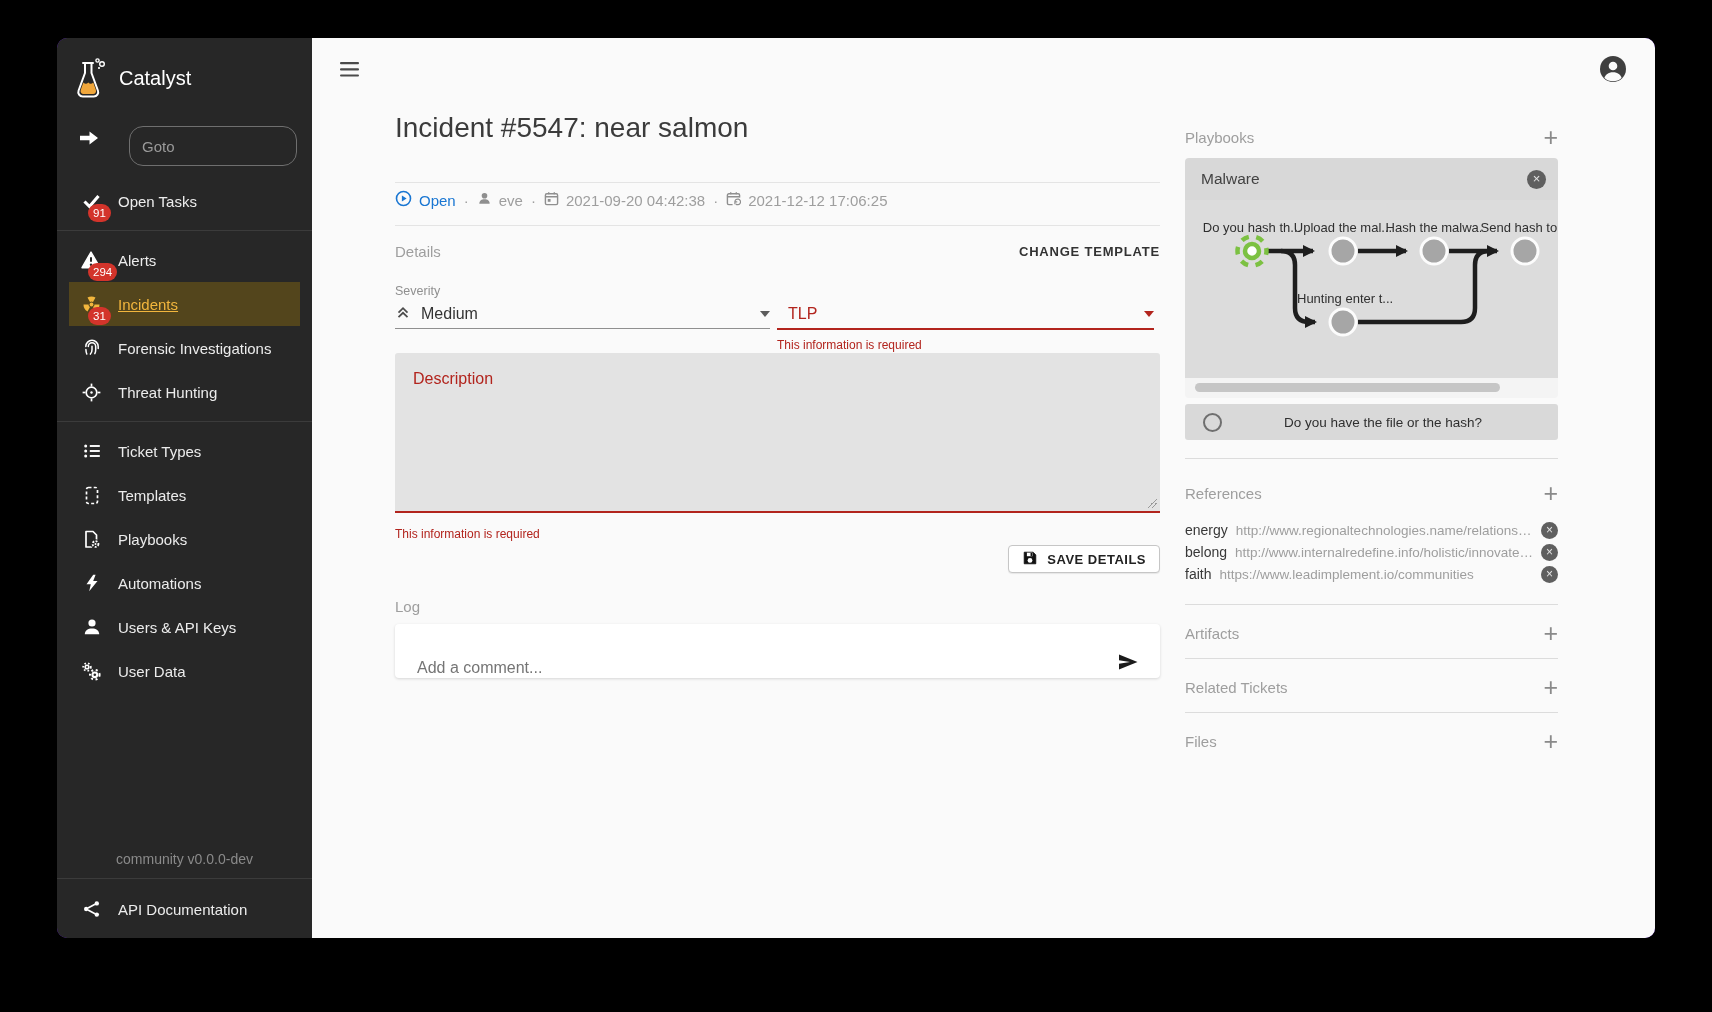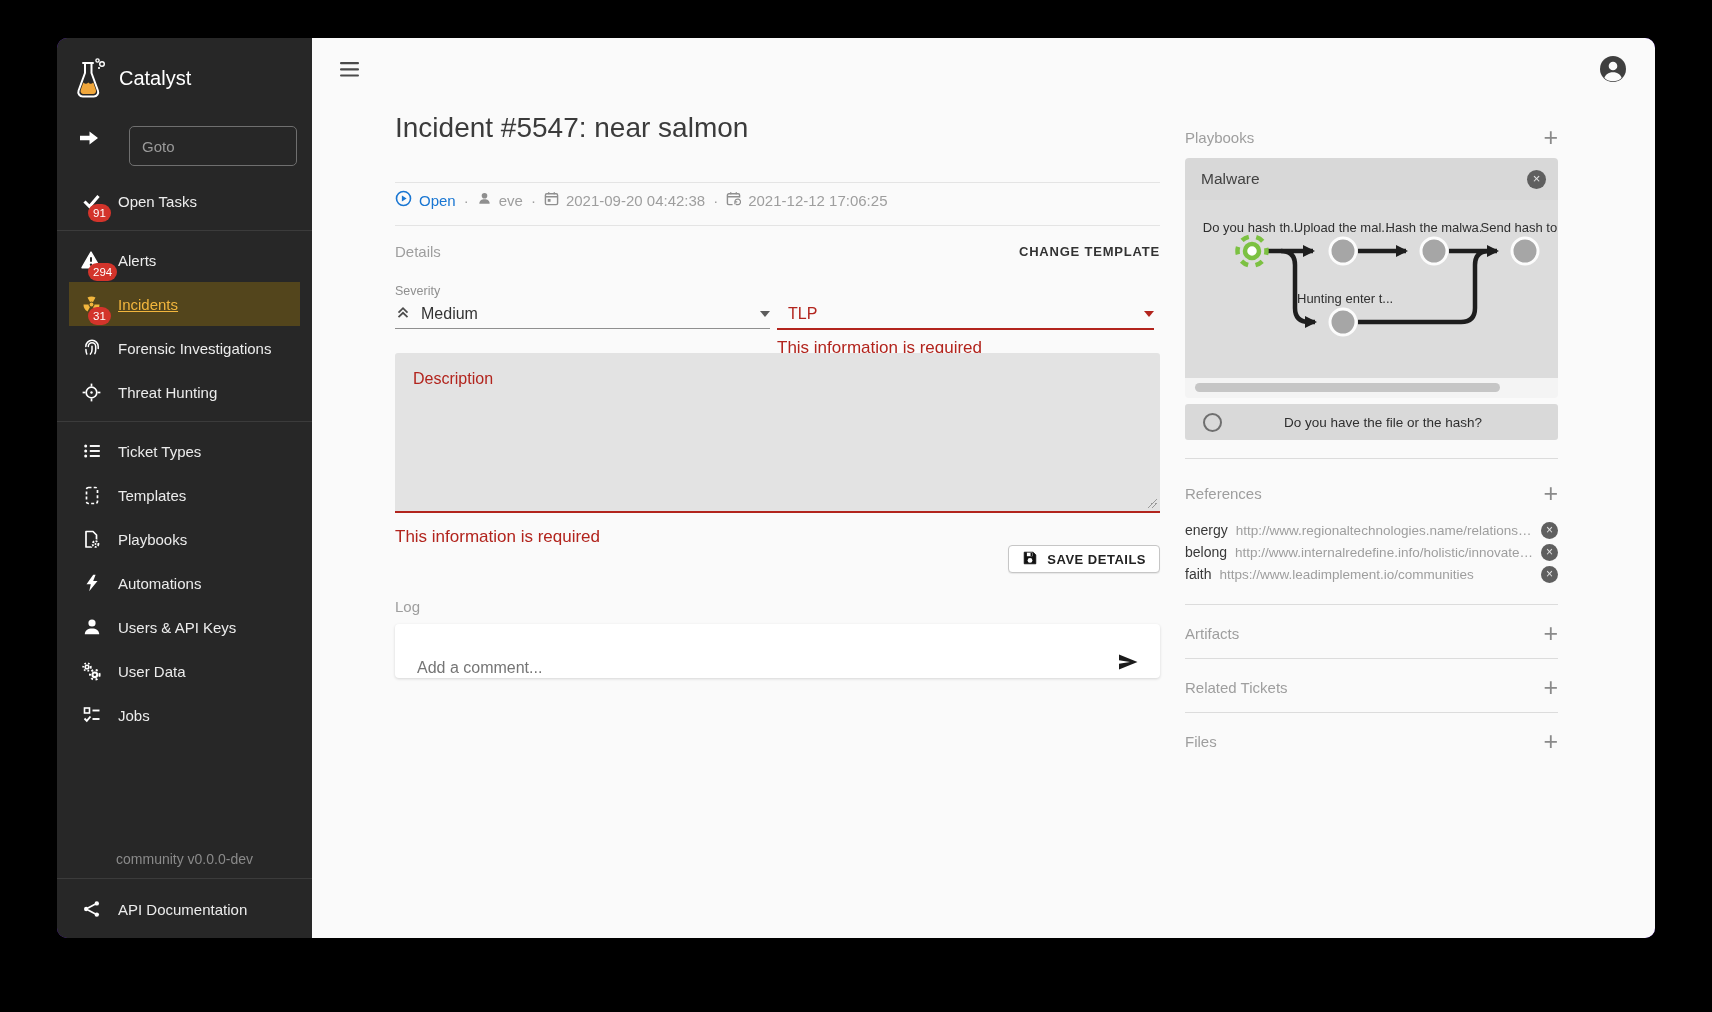--- a/index.html
+++ b/index.html
@@ -19,21 +19,21 @@
     color:#e7e7e7;font-size:13px;}
   .url-right{position:absolute;right:8px;top:6px;display:flex;gap:10px;align-items:center;}
   .chr-plus{position:absolute;top:9px;color:#b0b0b0;font-size:20px;font-weight:300;}
   
   .app{flex:1;display:flex;min-height:0;}
   .sidebar{position:relative;width:255px;flex:none;background:#272727;color:#ececec;}
   .brand-flask{position:absolute;left:18px;top:18px;}
   .brand-name{position:absolute;left:62px;top:29px;font-size:20px;color:#fff;}
   .goto-arrow{position:absolute;left:22px;top:92px;}
   .goto-input{position:absolute;left:72px;top:88px;width:168px;height:40px;border:1px solid #6f6f6f;
-    border-radius:5px;background:transparent;color:#ddd;font-size:15px;padding:0 12px;outline:none;
+    border-radius:14px;background:transparent;color:#ddd;font-size:15px;padding:0 12px;outline:none;
     font-family:"Liberation Sans","DejaVu Sans",sans-serif;}
   .goto-input::placeholder{color:#9a9a9a;}
   .nav{position:absolute;top:141px;left:0;right:0;}
   .nav-item{position:relative;display:flex;align-items:center;height:44px;padding-left:20px;
     font-size:15px;cursor:pointer;}
   .nav-ic{position:relative;width:24px;height:24px;flex:none;display:flex;align-items:center;
     justify-content:flex-end;color:#fff;}
   .nav-label{margin-left:17px;white-space:nowrap;}
   .nav-item.selected{background:#53451c;border-radius:0;margin:0 12px;padding-left:8px;}
   .nav-item.selected .nav-label{color:var(--accent-amber);text-decoration:underline;}
@@ -67,21 +67,21 @@
   .sev-label{left:0;top:246px;font-size:12.5px;color:#8f8f8f;}
   .sel{top:263px;height:26px;display:flex;align-items:center;cursor:pointer;}
   .sel-sev{left:0;width:375px;}
   .sel-tlp{left:382px;width:377px;}
   .sel-val{font-size:16px;color:#333;margin-left:10px;}
   .caret{width:0;height:0;border:5px solid transparent;border-top:6px solid #5c5c5c;
     margin-left:auto;margin-top:5px;}
   .caret.red{border-top-color:var(--error-red);}
   .uline{position:absolute;top:290px;height:1px;background:#8f8f8f;}
   .uline.red{background:var(--error-red);height:2px;}
-  .errmsg{position:absolute;font-size:17px;color:var(--error-red);}
+  .errmsg{position:absolute;font-size:12px;color:var(--error-red);}
   .descbox{left:0;top:315px;width:765px;height:160px;background:#e3e3e3;
     border-bottom:2px solid var(--error-red);border-radius:3px 3px 0 0;cursor:text;}
   .desc-ph{position:absolute;left:18px;top:17px;font-size:16px;color:var(--error-red);}
   .resize-h{position:absolute;right:3px;bottom:3px;width:10px;height:10px;
     background:linear-gradient(135deg,transparent 50%,#999 50%,#999 58%,transparent 58%,
     transparent 70%,#999 70%,#999 78%,transparent 78%);}
   .saverow{left:0;top:507px;width:765px;display:flex;justify-content:flex-end;}
   .save-btn{height:28px;display:flex;align-items:center;gap:9px;background:#fff;
     border:1px solid #c6c6c6;border-radius:4px;padding:0 13px;font-size:13px;color:#222;
     letter-spacing:.5px;font-weight:bold;cursor:pointer;box-shadow:0 1px 1px rgba(0,0,0,.08);}
@@ -332,31 +332,20 @@
                 <circle cx="5" cy="5" r="2.6" fill="#fff"></circle>
                 <circle cx="5" cy="5" r="3.8" fill="none" stroke="#fff" stroke-width="1.8" stroke-dasharray="1.6 2.1"></circle>
                 <circle cx="5" cy="5" r="1" fill="#272727"></circle>
                 <circle cx="12.8" cy="12.8" r="3.4" fill="#fff"></circle>
                 <circle cx="12.8" cy="12.8" r="4.8" fill="none" stroke="#fff" stroke-width="2" stroke-dasharray="2 2.6"></circle>
                 <circle cx="12.8" cy="12.8" r="1.3" fill="#272727"></circle>
               </svg>
           </span>
           <span class="nav-label">User Data</span>
         </div>
-        <div class="nav-item">
-          <span class="nav-ic">
-            <svg width="18" height="18" viewBox="0 0 18 18">
-                <rect x="1.5" y="2" width="5" height="5" fill="none" stroke="#fff" stroke-width="1.6"></rect>
-                <line x1="9.5" y1="4.5" x2="16.5" y2="4.5" stroke="#fff" stroke-width="1.9"></line>
-                <path d="M1.5 12.5 L3.8 14.8 L7.5 10.5" fill="none" stroke="#fff" stroke-width="1.9"></path>
-                <line x1="9.5" y1="13" x2="16.5" y2="13" stroke="#fff" stroke-width="1.9"></line>
-              </svg>
-          </span>
-          <span class="nav-label">Jobs</span>
-        </div>
       </div>
 
       <div class="side-version">community v0.0.0-dev</div>
       <div class="side-botdiv"></div>
       <div class="api-row">
         <span class="nav-ic">
           <svg width="18" height="18" viewBox="0 0 18 18">
               <g fill="#fff">
                 <circle cx="3.2" cy="9" r="2.2"></circle>
                 <circle cx="13.8" cy="3.4" r="2.2"></circle>

